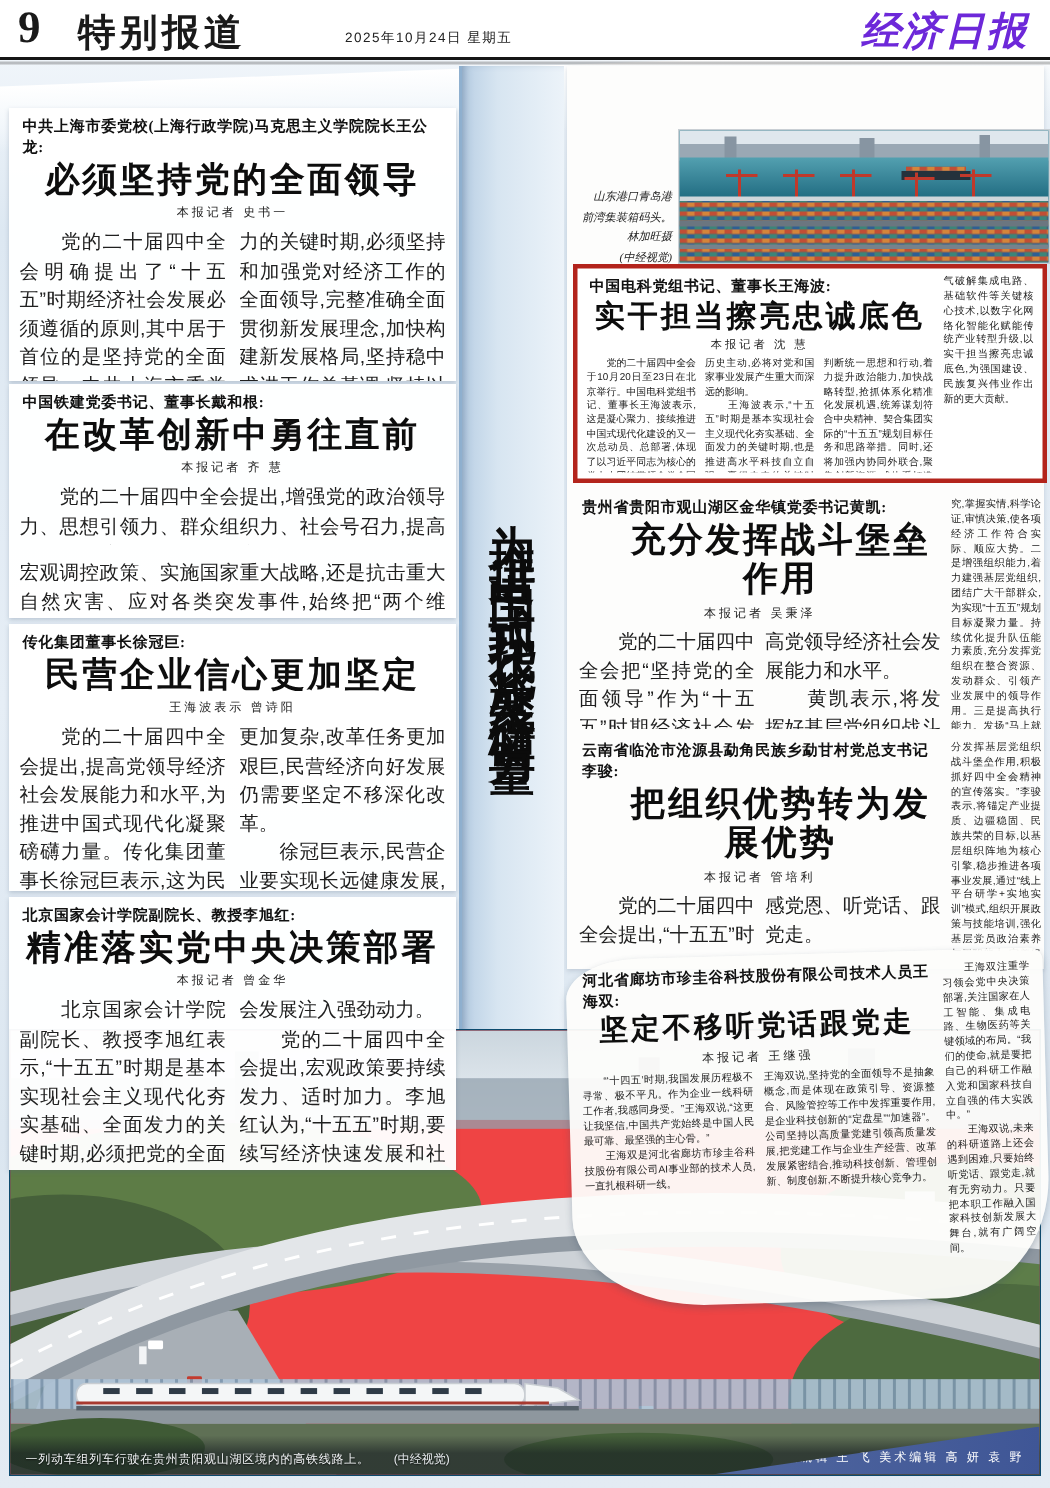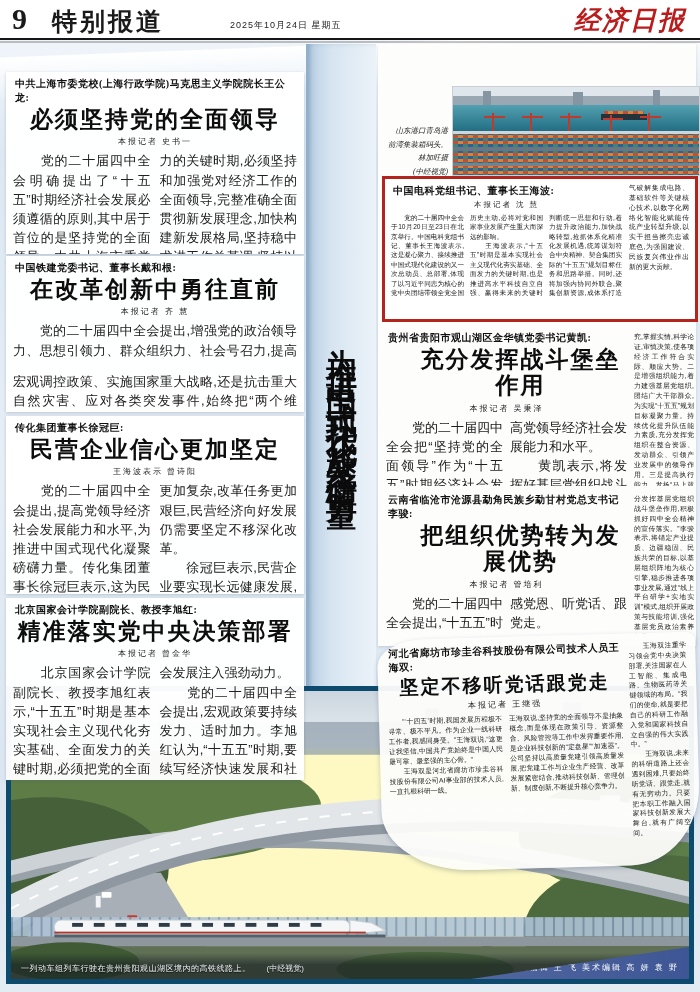--- a/index.html
+++ b/index.html
@@ -4,21 +4,21 @@
 <style>
   html,body{margin:0;padding:0;}
   .page{position:relative;width:700px;height:992px;background:#ffffff;overflow:hidden;
         font-family:"Liberation Sans","DejaVu Sans",sans-serif;color:#1a1a1a;}
   
   .hdr{position:absolute;top:0;left:0;right:0;height:40px;background:#fff;z-index:9;}
   .pagenum{position:absolute;left:12px;top:2px;font-size:30px;font-weight:900;font-family:"Liberation Serif",serif;}
   .section{position:absolute;left:52px;top:5px;font-size:25px;font-weight:900;letter-spacing:3px;font-family:"Liberation Serif",serif;}
   .dateline{position:absolute;left:218px;top:19px;font-size:9px;color:#222;letter-spacing:1px;margin-left:12px;}
   .masthead{position:absolute;right:14px;top:3px;font-size:26px;font-weight:900;font-style:italic;
-            font-family:"DejaVu Serif",serif;letter-spacing:2px;color:#b91c1c;}
+            font-family:"DejaVu Serif",serif;letter-spacing:2px;color:#6d28d9;}
   .rule{position:absolute;top:38px;left:0;right:0;height:2px;background:#151515;box-shadow:0 3px 0 rgba(21,21,21,.25);z-index:9;}
   
   .bg{position:absolute;top:40px;left:0;right:0;bottom:0;
       background:linear-gradient(180deg,#f0f5fa 0%,#dde8f2 12%,#e6eef6 45%,#dbe6f0 75%,#e3ebf3 100%);}
   .sky-swoosh{position:absolute;top:44px;left:-60px;width:830px;height:44px;z-index:1;
       background:linear-gradient(180deg,#ffffff,#f2f7fb 60%,rgba(255,255,255,0));transform:rotate(-2.2deg);}
   
   .panel{position:absolute;left:6px;width:298px;background:rgba(255,255,255,.97);
          box-shadow:0 1px 3px rgba(80,100,125,.28);padding:4px 7px;overflow:hidden;z-index:4;box-sizing:border-box;}
   .kicker{font-family:"Liberation Serif",serif;font-size:10px;font-weight:600;letter-spacing:.5px;margin:1px 0 2px 2px;color:#111;}
@@ -54,21 +54,21 @@
   .feat-side{width:60px;overflow:hidden;}
   .rblock{position:absolute;left:382px;width:316px;z-index:4;display:flex;gap:7px;box-sizing:border-box;padding:2px 4px;}
   .rb-main{flex:1;overflow:hidden;}
   .rb-side{width:60px;overflow:hidden;padding-top:2px;}
   
   .a8{position:absolute;left:380px;top:636px;width:318px;height:232px;z-index:4;box-sizing:border-box;
       background:rgba(253,253,251,.95);border-radius:48px 10px 70px 90px/26px 8px 80px 60px;
       transform:rotate(-1.6deg);padding:6px 9px;display:flex;gap:7px;box-shadow:0 2px 5px rgba(60,80,100,.3);}
   
   .photo{position:absolute;left:6px;top:686px;width:688px;height:298px;z-index:2;
-         border:5px solid #0c4a6e;box-sizing:border-box;background:#fef9c3;}
+         border:1px solid #0c4a6e;box-sizing:border-box;background:#ef4444;}
   .photo svg{display:block;width:100%;height:100%;}
   .cap-bar{position:absolute;left:0;right:0;bottom:0;height:26px;z-index:5;
            background:linear-gradient(180deg,rgba(20,26,32,0),rgba(20,26,32,.6) 45%);
            display:flex;align-items:flex-end;padding:0 10px 5px;box-sizing:border-box;}
   .cap-txt{font-size:8px;color:#f3f5f7;text-shadow:0 1px 1px rgba(0,0,0,.8);letter-spacing:.5px;}
   .cap-credit{font-size:8px;color:#e9edf0;margin-left:16px;text-shadow:0 1px 1px rgba(0,0,0,.8);}
   .edit-tri{position:absolute;right:0;bottom:0;width:218px;height:32px;z-index:6;
             background:linear-gradient(90deg,#51679f,#3f5696);clip-path:polygon(0 100%,100% 0,100% 100%);
             display:flex;align-items:flex-end;justify-content:flex-end;padding:0 10px 6px;box-sizing:border-box;}
   .edit-txt{font-size:8px;color:#fff;letter-spacing:2px;}
@@ -180,20 +180,21 @@
     </svg>
   </div>
   <div class="pcaption">山东港口青岛港
 前湾集装箱码头。
 林加旺摄
 (中经视觉)</div>
 
   <div class="featured">
     <div class="feat-main">
       <div class="kicker">中国电科党组书记、董事长王海波:</div>
+      <div class="h1">实干担当擦亮忠诚底色</div>
       <div class="byline">本报记者  沈  慧</div>
       <div class="feat-cols">
         <div class="col">　　党的二十届四中全会于10月20日至23日在北京举行。中国电科党组书记、董事长王海波表示,这是凝心聚力、接续推进中国式现代化建设的又一次总动员、总部署,体现了以习近平同志为核心的党中央团结带领全党全国各族人民奋力开创中国式现代化新局面的</div>
         <div class="col">历史主动,必将对党和国家事业发展产生重大而深远的影响。
 　　王海波表示,“十五五”时期是基本实现社会主义现代化夯实基础、全面发力的关键时期,也是推进高水平科技自立自强、赢得未来的关键时期。新时代新征程,中国电科将坚持把党的领导贯穿企业发展全过程,自觉用党中央对形势的科学</div>
         <div class="col">判断统一思想和行动,着力提升政治能力,加快战略转型,抢抓体系化精准化发展机遇,统筹谋划符合中央精神、契合集团实际的“十五五”规划目标任务和思路举措。同时,还将加强内协同外联合,聚集创新资源,成体系打造网信体系解决方案,下更大力</div>
       </div>
     </div>
     <div class="feat-side side">气破解集成电路、基础软件等关键核心技术,以数字化网络化智能化赋能传统产业转型升级,以实干担当擦亮忠诚底色,为强国建设、民族复兴伟业作出新的更大贡献。</div>
   </div>

